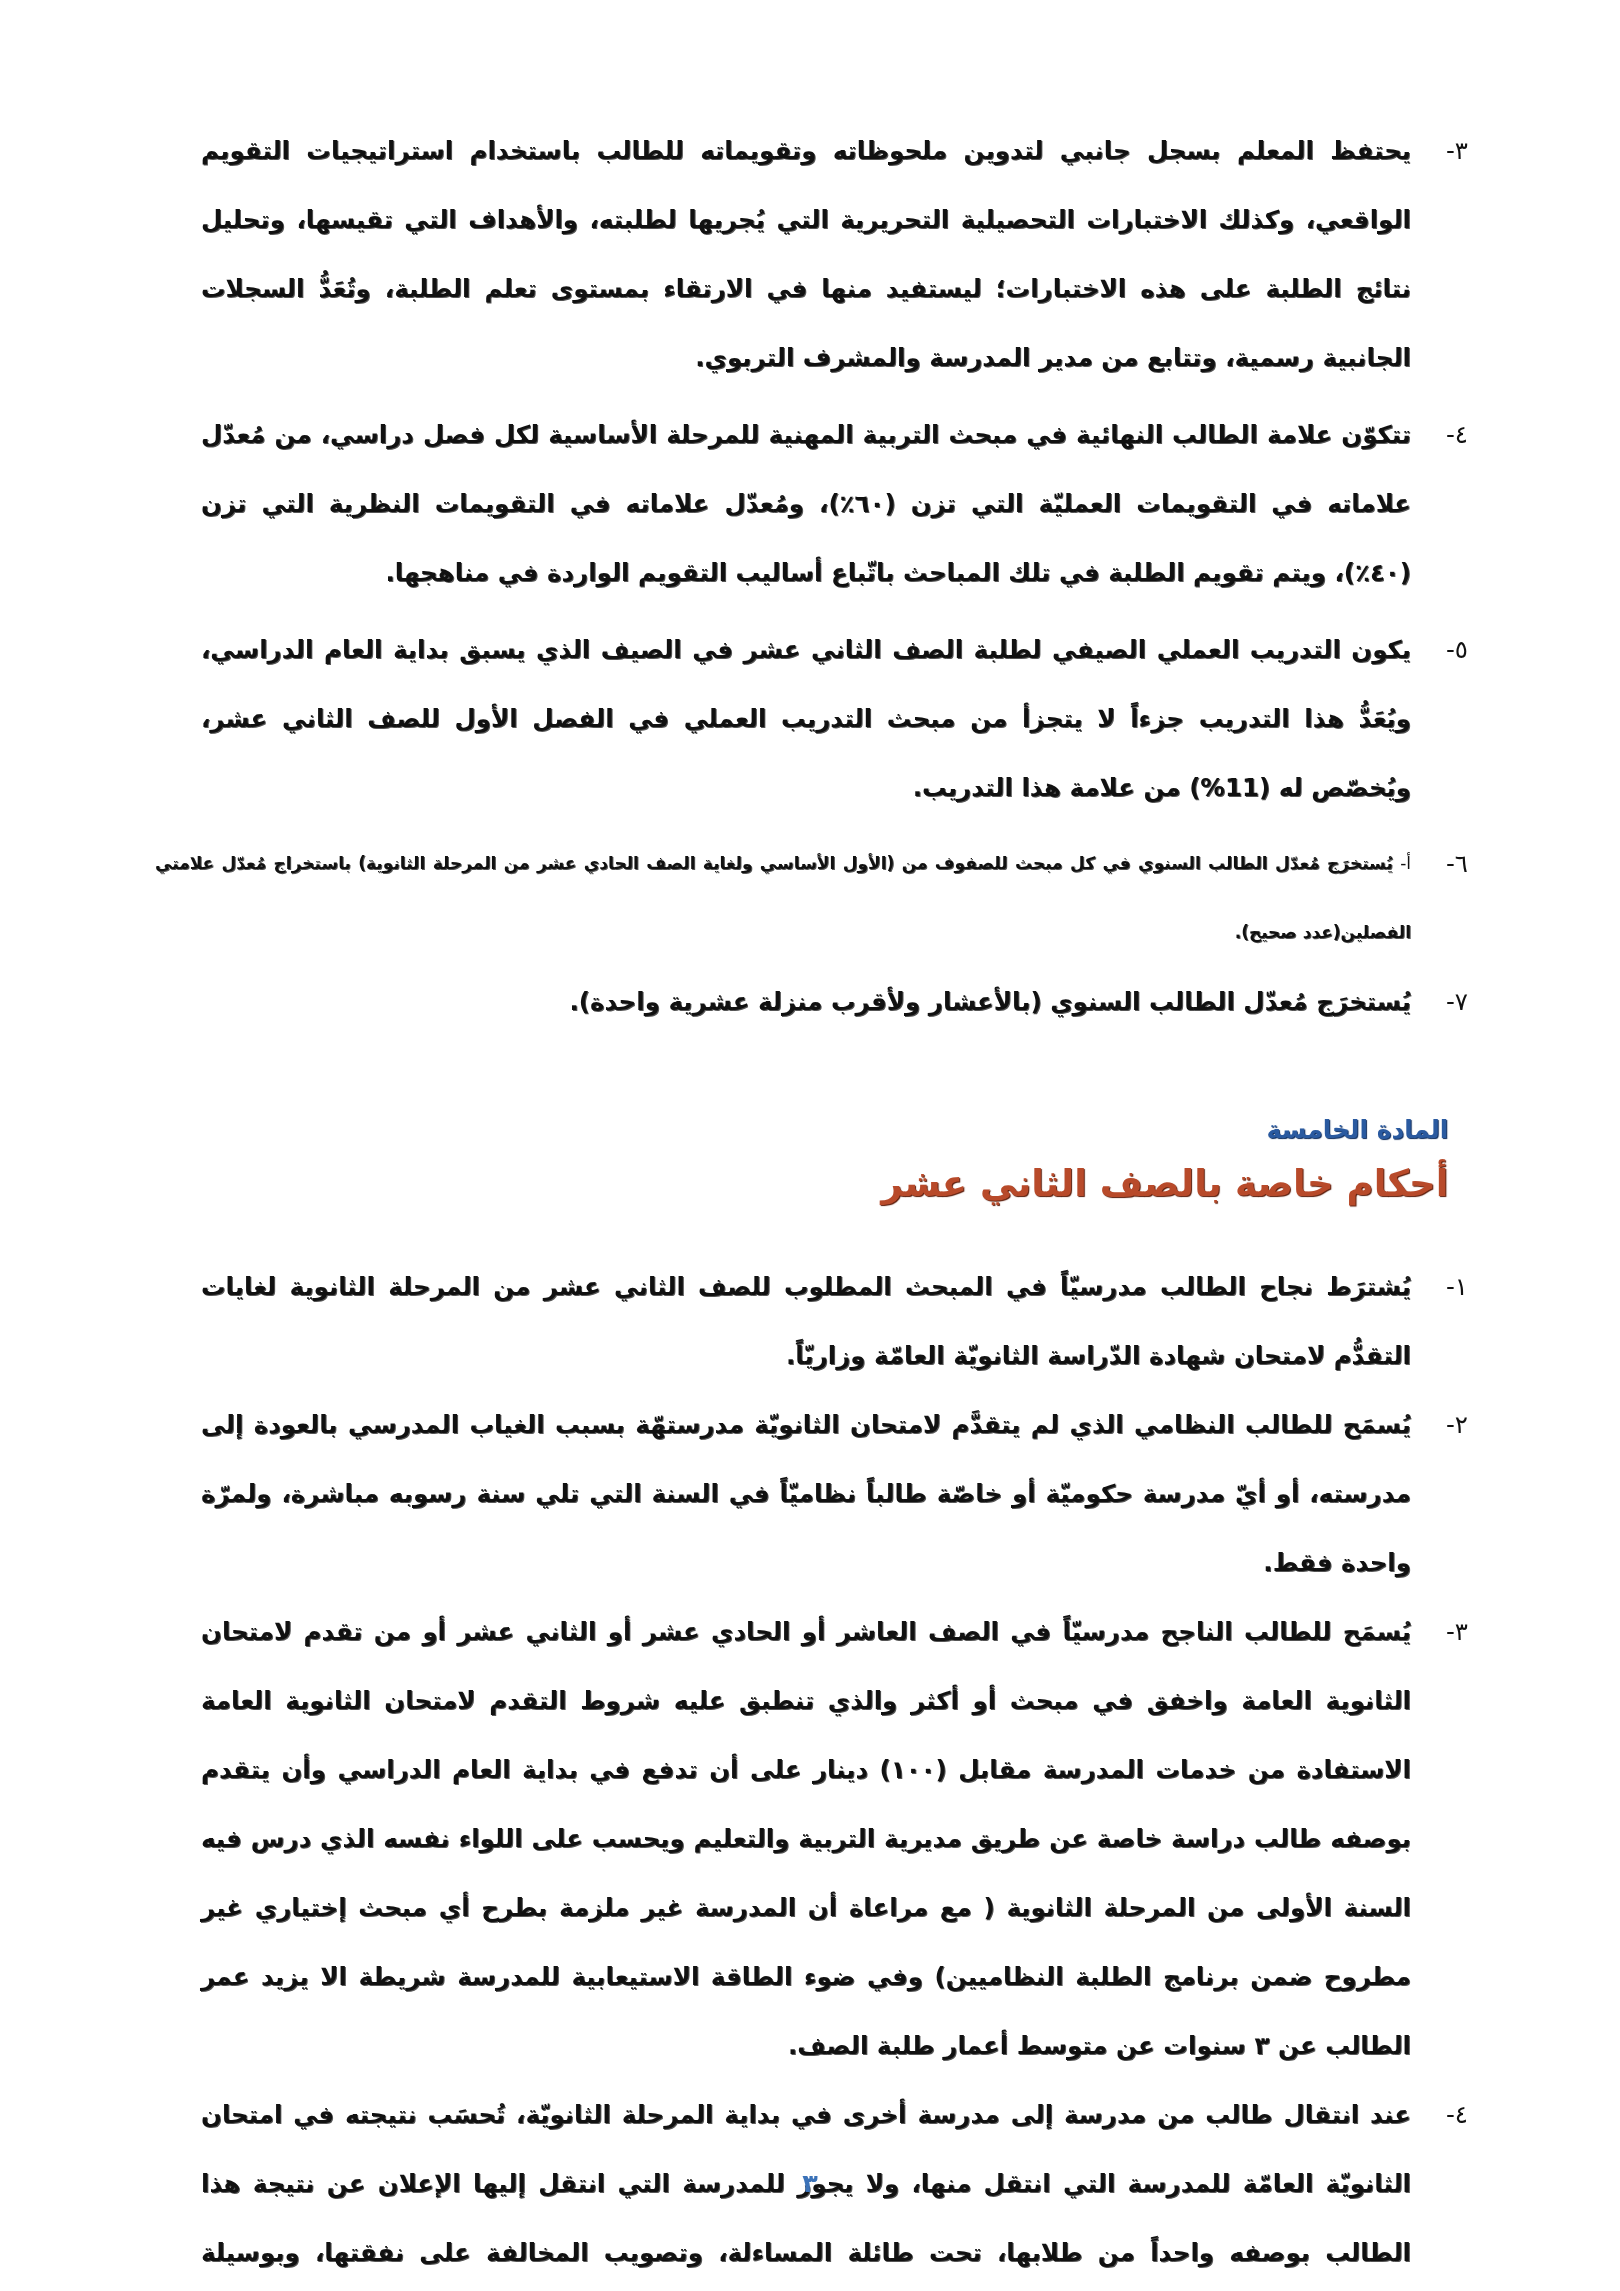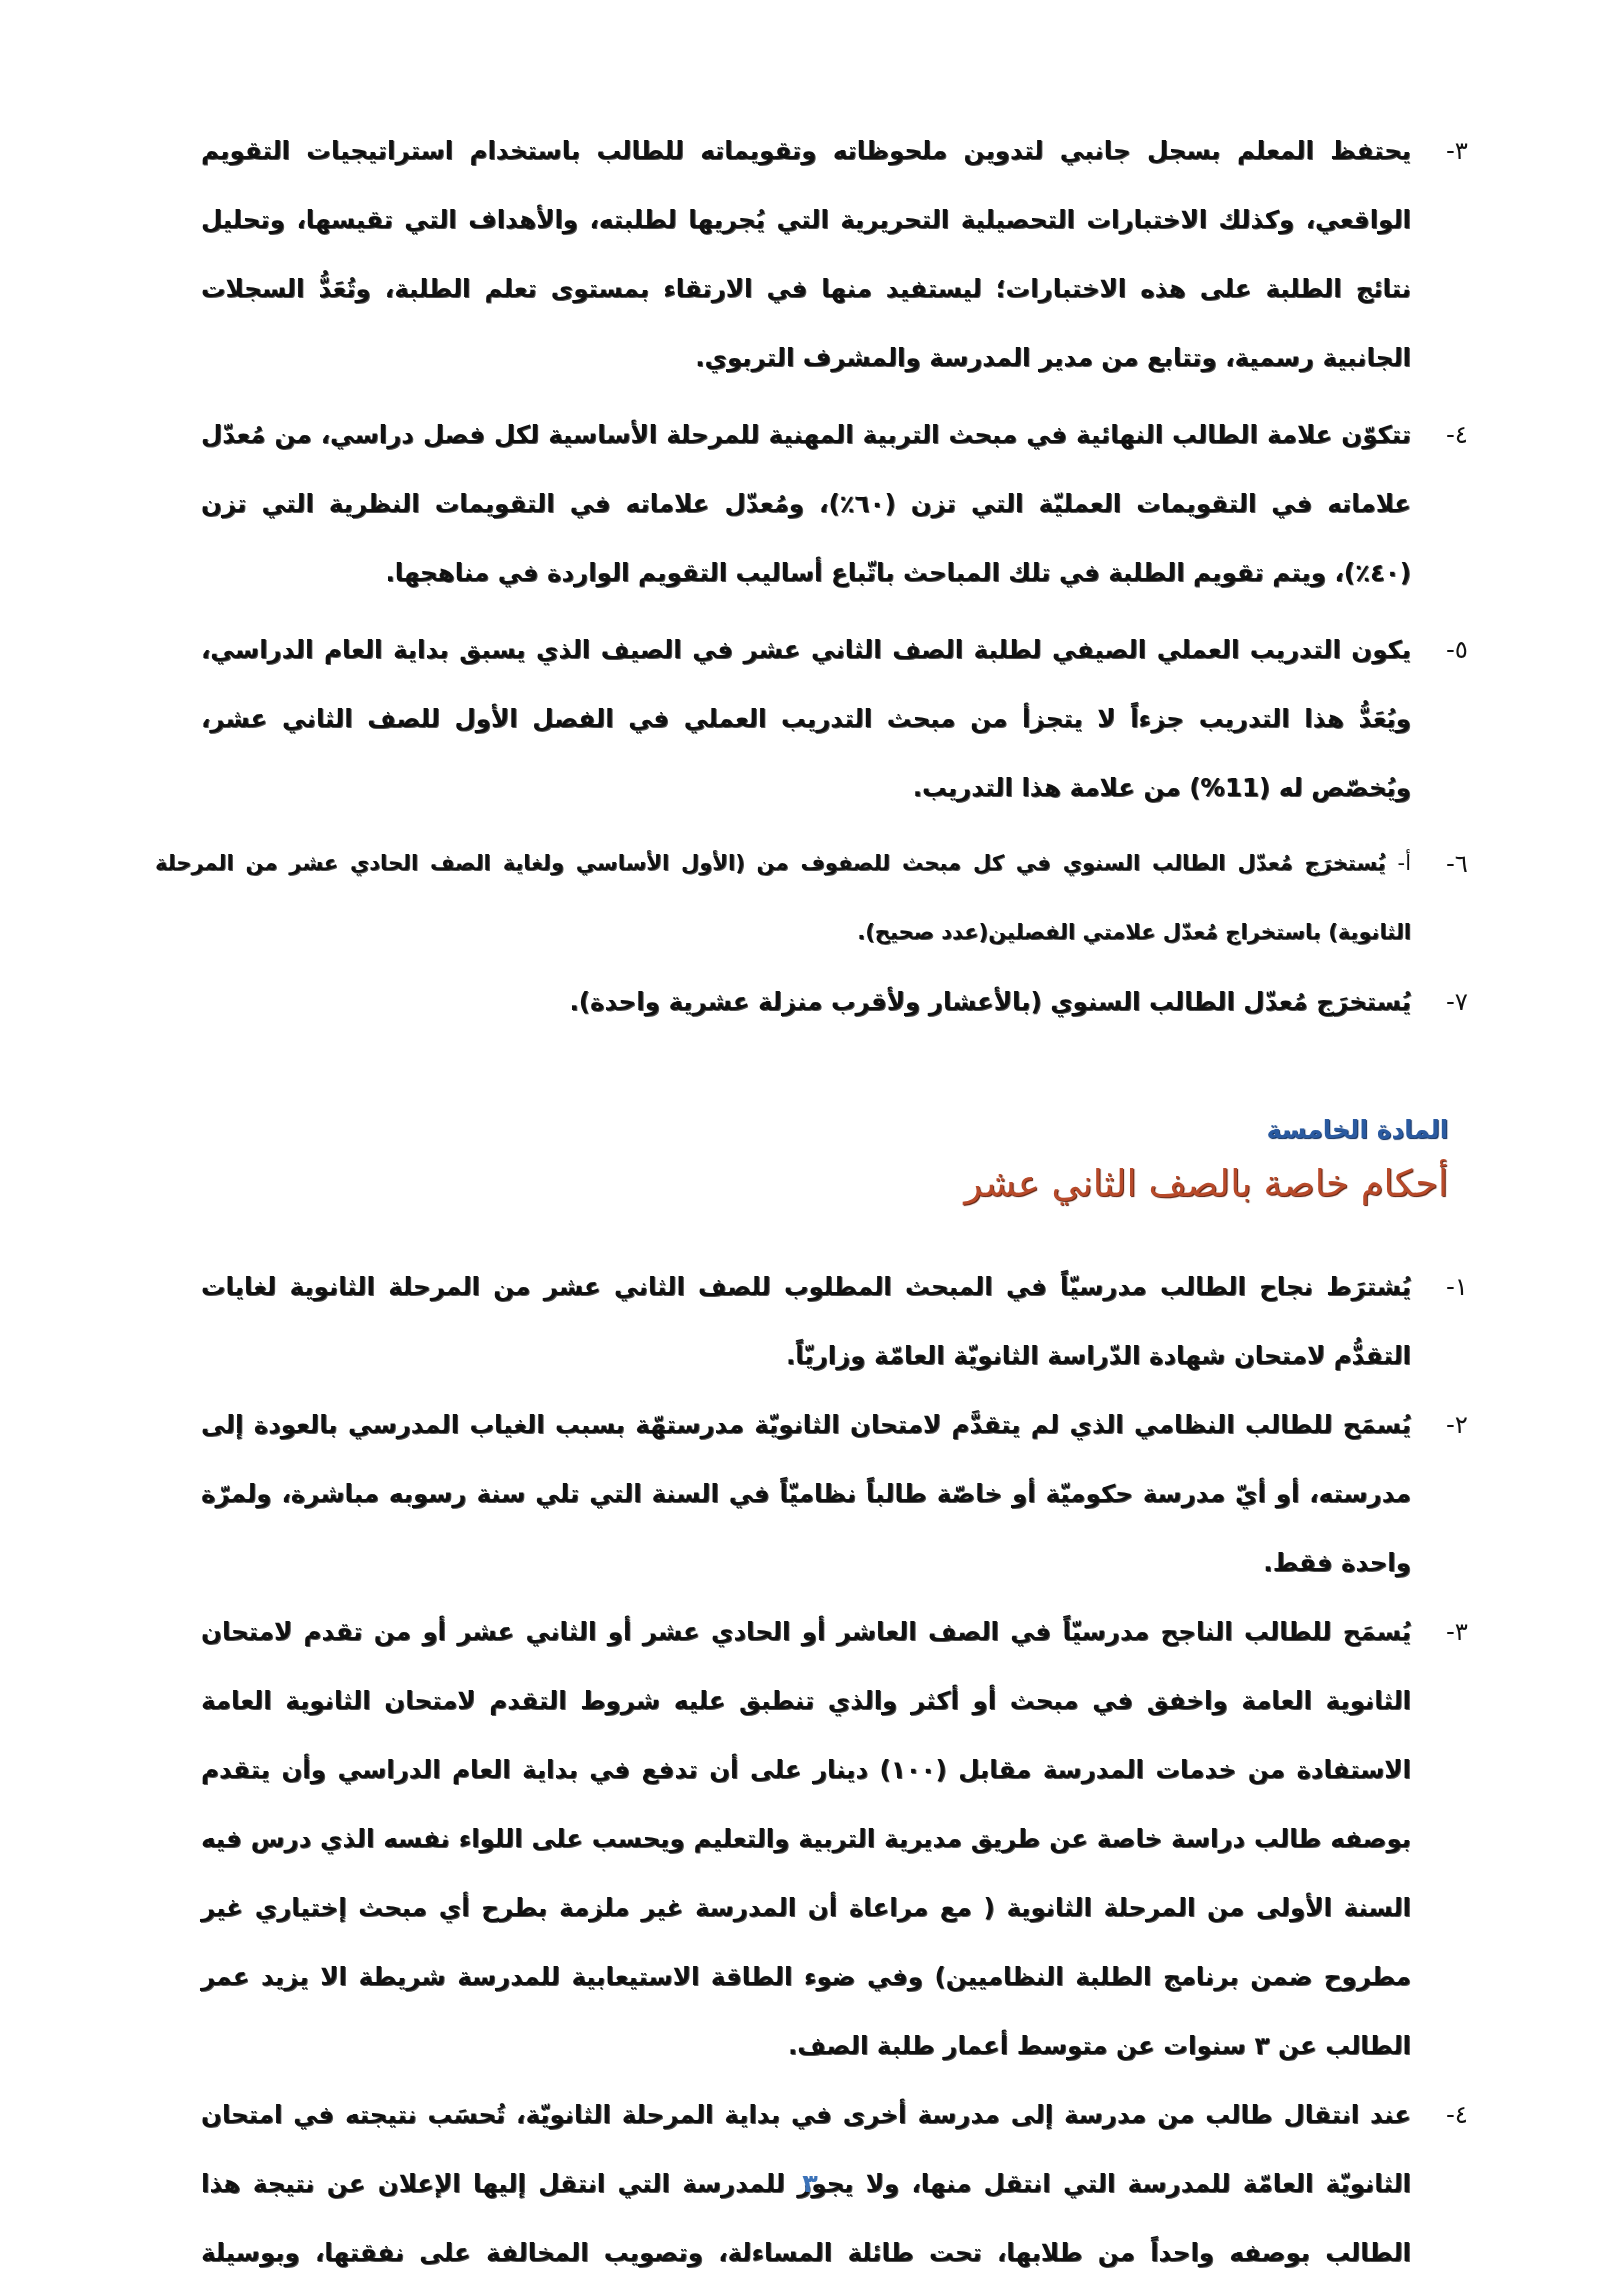--- a/index.html
+++ b/index.html
@@ -42,21 +42,21 @@
     .item .txt {
       display: block;
       text-align: justify;
       text-align-last: right;
       margin-left: 46px;
     }
     .gap { height: 7.8px; }
     .sub {
       position: relative;
       padding-right: 57px;
-      font-size: 21px;
+      font-size: 17px;
       font-weight: bold;
       line-height: 69px;
       text-shadow: 1px 1px 0 #555;
     }
     .sub .sublabel {
       font-weight: normal;
       text-shadow: none;
     }
     .sub.inner { padding-right: 0; }
     .heading-block {
@@ -66,21 +66,21 @@
     }
     .article-title {
       font-size: 25px;
       font-weight: bold;
       color: #2a5aa0;
       line-height: 49px;
       text-shadow: 1px 1px 1px #0c2a5a;
     }
     .article-subtitle {
       font-size: 37px;
-      font-weight: normal;
+      font-weight: bold;
       color: #b84a2a;
       line-height: 59px;
       text-shadow: 1px 1px 1px #5a1a08;
     }
     .page-number {
       position: absolute;
       top: 2168px;
       left: 0;
       width: 1620px;
       text-align: center;

